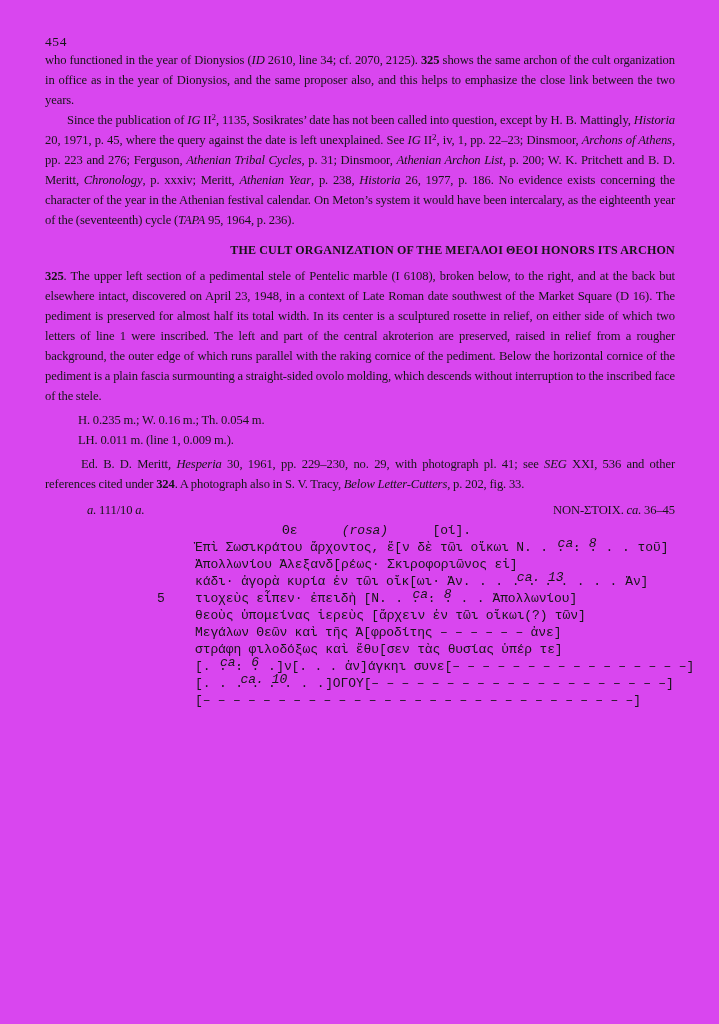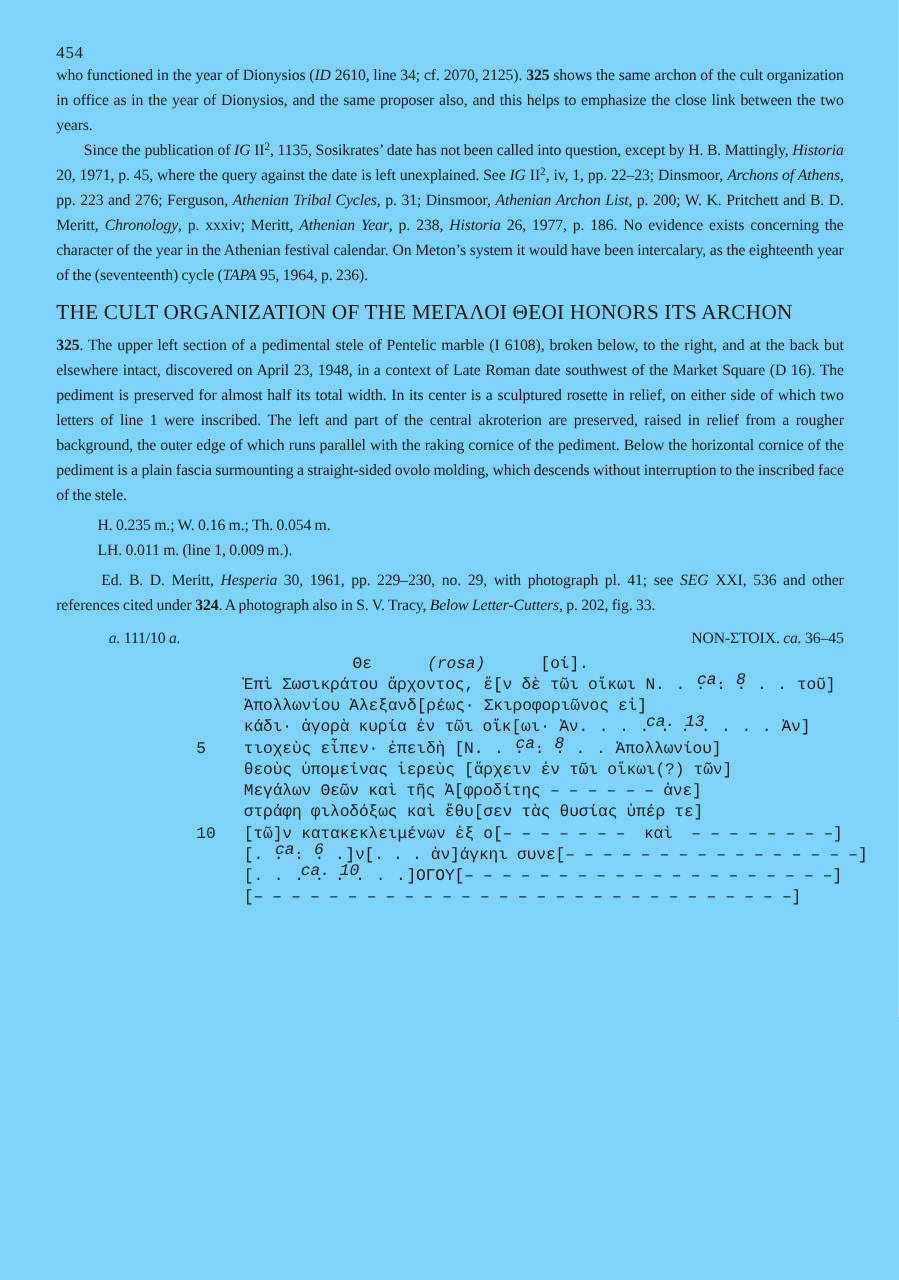--- a/index.html
+++ b/index.html
@@ -1,20 +1,20 @@
 <!DOCTYPE html>
 <html><head>
 <meta charset="utf-8">
 <style>
   html,body{margin:0;padding:0;background:#e8e8e6;}
   .page{
     position:relative;
     width:719px;height:1024px;
     margin:0 auto;
-    background:#7dd3fc;
+    background:#d946ef;
     color:#161616;
     overflow:hidden;
     font-family:"Liberation Serif","DejaVu Serif",serif;
     font-size:12.6px;
     line-height:20px;
     letter-spacing:-0.1px;
     word-spacing:-0.3px;
     box-sizing:border-box;
     padding:34px 44px 0 45px;
   }
@@ -22,22 +22,22 @@
   b{font-weight:bold;}
   sup{font-size:9px;line-height:0;vertical-align:4px;letter-spacing:0;}
   p{margin:0;}
   .just{text-align:justify;}
   .indent{text-indent:22px;}
 
   .runhead{position:relative;text-align:center;font-weight:bold;font-size:13.5px;line-height:16px;letter-spacing:0.4px;margin-bottom:16px;}
   .pagenum{position:absolute;left:0;top:0;font-weight:normal;font-size:13.5px;letter-spacing:0.6px;}
 
   .section-heading{
-    font-weight:normal;font-size:17px;letter-spacing:0.25px;
-    text-align:left;margin:10px 0 6px 0;line-height:20px;
+    font-weight:bold;font-size:12px;letter-spacing:0.25px;
+    text-align:right;margin:10px 0 6px 0;line-height:20px;
   }
 
   .measurements{margin-top:4px;padding-left:33px;}
   .ed{margin-top:4px;text-indent:36px;}
 
   .dateline{display:flex;justify-content:space-between;margin-top:6px;padding-left:42px;}
 
   .insc{margin:2px 0 6px 112px;font-size:13px;font-family:Liberation Mono, monospace;}
   .insc-row{display:flex;line-height:17px;height:17px;white-space:pre;}
   .insc-num{flex:0 0 38px;}
@@ -83,21 +83,20 @@
 
   <div class="insc">
       <div class="insc-row"><span class="insc-num"></span><span class="insc-line first">Θε      <i>(rosa)</i>      [οί].</span></div>
       <div class="insc-row"><span class="insc-num"></span><span class="insc-line">Ἐπὶ Σωσικράτου ἄρχοντος, ἔ[ν δὲ τῶι οἴκωι Ν<span class="ca"><span class="ca-label">ca. 8</span><span class="ca-dots">. . . . . . .</span></span> τοῦ]</span></div>
       <div class="insc-row"><span class="insc-num"></span><span class="insc-line">Ἀπολλωνίου Ἀλεξανδ[ρέως· Σκιροφοριῶνος εἰ]</span></div>
       <div class="insc-row"><span class="insc-num"></span><span class="insc-line">κάδι· ἀγορὰ κυρία ἐν τῶι οἴκ[ωι· Ἀν<span class="ca"><span class="ca-label">ca. 13</span><span class="ca-dots">. . . . . . . . . .</span></span> Ἀν]</span></div>
       <div class="insc-row"><span class="insc-num">5</span><span class="insc-line">τιοχεὺς εἶπεν· ἐπειδὴ [Ν<span class="ca"><span class="ca-label">ca. 8</span><span class="ca-dots">. . . . . . .</span></span> Ἀπολλωνίου]</span></div>
       <div class="insc-row"><span class="insc-num"></span><span class="insc-line">θεοὺς ὑπομείνας ἱερεὺς [ἄρχειν ἐν τῶι οἴκωι(?) τῶν]</span></div>
       <div class="insc-row"><span class="insc-num"></span><span class="insc-line">Μεγάλων Θεῶν καὶ τῆς Ἀ[φροδίτης – – – – – – ἀνε]</span></div>
       <div class="insc-row"><span class="insc-num"></span><span class="insc-line">στράφη φιλοδόξως καὶ ἔθυ[σεν τὰς θυσίας ὑπέρ τε]</span></div>
-      <div class="insc-row"><span class="insc-num">10</span><span class="insc-line">[τῶ]ν κατακεκλειμένων ἐξ ο[– – – – – – –  καὶ  – – – – – – – –]</span></div>
       <div class="insc-row"><span class="insc-num"></span><span class="insc-line">[<span class="ca"><span class="ca-label">ca. 6</span><span class="ca-dots">. . . . .</span></span>]ν[. . . ἀν]άγκηι συνε[– – – – – – – – – – – – – – – –]</span></div>
       <div class="insc-row"><span class="insc-num"></span><span class="insc-line">[<span class="ca"><span class="ca-label">ca. 10</span><span class="ca-dots">. . . . . . . .</span></span>]ΟΓΟΥ[– – – – – – – – – – – – – – – – – – – –]</span></div>
       <div class="insc-row"><span class="insc-num"></span><span class="insc-line">[– – – – – – – – – – – – – – – – – – – – – – – – – – – – –]</span></div>
     </div>
 
   <p class="just indent"></p>
 
   <p class="just indent"></p>
 
 </div>

